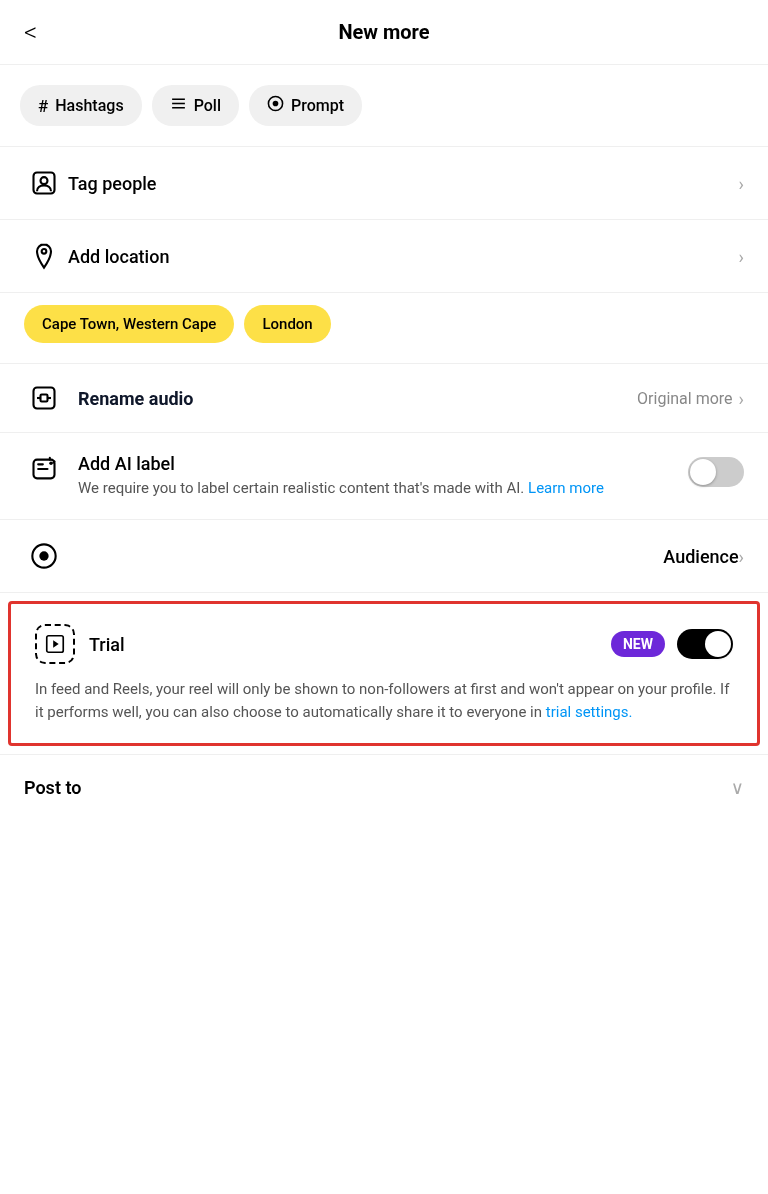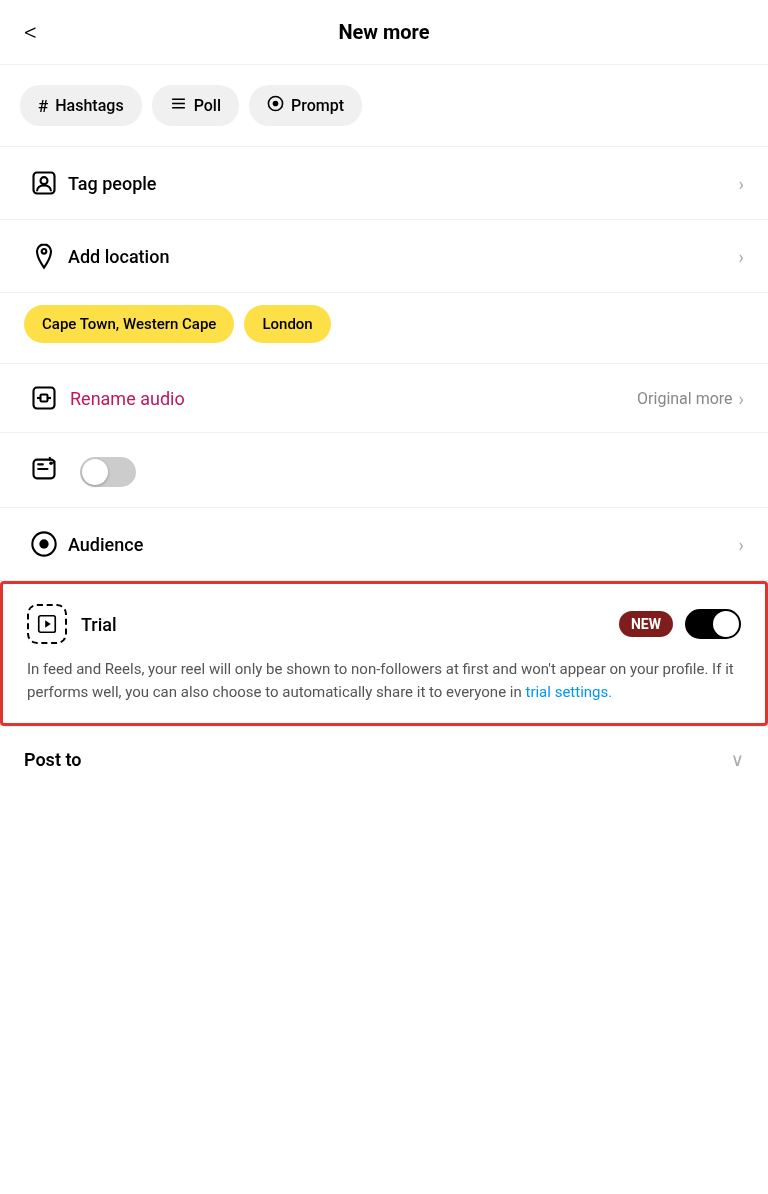--- a/index.html
+++ b/index.html
@@ -119,23 +119,23 @@
     .rename-audio-row {
       display: flex;
       align-items: center;
       padding: 20px 24px;
       border-bottom: 1px solid #efefef;
       cursor: pointer;
     }
     .rename-audio-label {
       flex: 1;
       font-size: 18px;
-      font-weight: 400;
-      color: #be185d;
-      margin-left: 6px;
+      font-weight: 700;
+      color: #0f172a;
+      margin-left: 14px;
     }
     .rename-audio-right {
       display: flex;
       align-items: center;
       gap: 6px;
       color: #888;
       font-size: 16px;
     }
 
     
@@ -201,27 +201,28 @@
       left: 28px;
     }
 
     
     .audience-row {
       display: flex;
       align-items: center;
       padding: 22px 24px;
       border-bottom: 1px solid #efefef;
       cursor: pointer;
+      text-align: right;
     }
 
     
     .trial-section {
       border: 3px solid #e0342e;
       border-radius: 4px;
-      margin: 0;
+      margin: 8px;
       padding: 20px 24px;
       background: #fff;
     }
     .trial-top {
       display: flex;
       align-items: center;
       margin-bottom: 14px;
     }
     .trial-icon {
       width: 40px;
@@ -239,21 +240,21 @@
       color: #000;
       margin-left: 14px;
       flex: 1;
     }
     .trial-right {
       display: flex;
       align-items: center;
       gap: 12px;
     }
     .new-badge {
-      background: #7f1d1d;
+      background: #6d28d9;
       color: #fff;
       font-size: 14px;
       font-weight: 700;
       padding: 5px 12px;
       border-radius: 20px;
     }
     .trial-desc {
       font-size: 15px;
       color: #555;
       line-height: 1.5;
@@ -367,20 +368,26 @@
 <div class="ai-label-row">
   <div class="list-item-icon" style="margin-top:2px;">
     <svg viewBox="0 0 24 24" fill="none" stroke="#000" stroke-width="1.8">
       <rect x="3" y="4" width="18" height="16" rx="3"></rect>
       <path d="M7 8h4" stroke-linecap="round"></path>
       <path d="M7 12h8" stroke-linecap="round"></path>
       <path d="M17 4v-1.5" stroke-linecap="round"></path>
       <path d="M20 6.5l1-1" stroke-linecap="round"></path>
       <circle cx="18" cy="7" r="1.5" fill="#000" stroke="none"></circle>
     </svg>
+  </div>
+  <div class="ai-label-content">
+    <div class="ai-label-title">Add AI label</div>
+    <div class="ai-label-desc">
+      <span>We require you to label certain realistic content that's made with AI.</span> <a href="#">Learn more</a>
+    </div>
   </div>
   <div class="toggle-container">
     <div class="toggle off">
       <div class="toggle-thumb"></div>
     </div>
   </div>
 </div>
 
 <div class="audience-row">
   <div class="list-item-icon">

